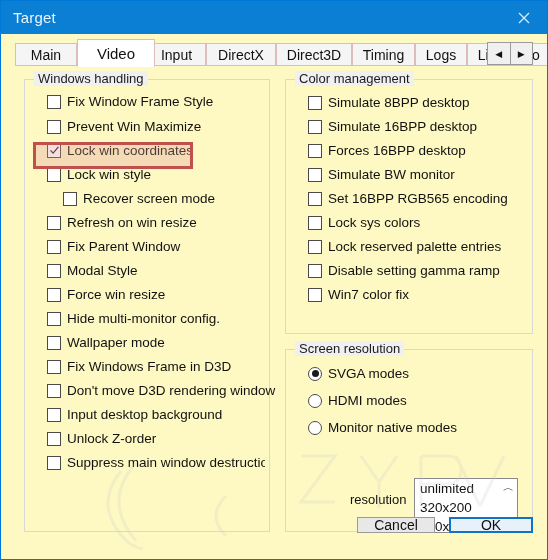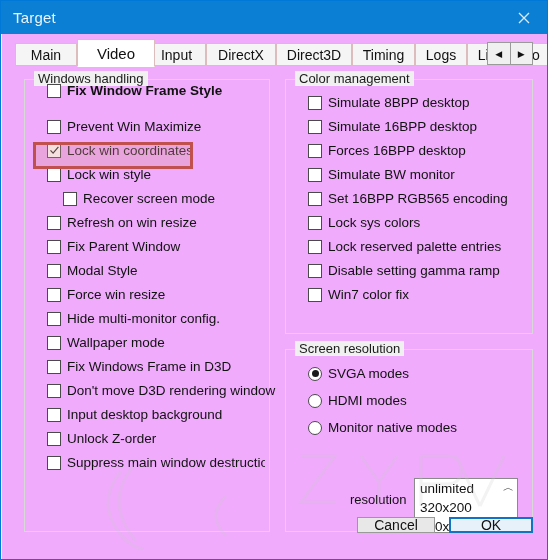--- a/index.html
+++ b/index.html
@@ -29,21 +29,21 @@
   .close-btn{
     position:absolute;right:0;top:0;width:46px;height:33px;
     display:flex;align-items:center;justify-content:center;
     cursor:default;
   }
   .close-btn svg{display:block;}
 
   
   .client{
     position:absolute;left:1px;top:33px;width:545px;height:525px;
-    background:#f0abfc;
+    background:#fef9c3;
   }
 
   
   .tabstrip{
     position:absolute;left:13px;top:5px;width:518px;height:28px;
   }
   .tabstrip .baseline{
     position:absolute;left:0;top:26px;width:518px;height:1px;
     background:#e3b9b9;
   }
@@ -220,21 +220,21 @@
 
       <div class="spin" style="left:472px;">
         <div>◀</div>
         <div>▶</div>
       </div>
     </div>
 
     <div class="group" style="left:22px;top:45px;width:246px;height:453px;">
       <div class="group-title">Windows handling</div>
 
-      <div class="chk" style="top:0;font-weight:bold;">
+      <div class="chk" style="top:11px;">
         <span class="box"></span>
         <span class="lbl">Fix Window Frame Style</span>
       </div>
       <div class="chk" style="top:36px;">
         <span class="box"></span>
         <span class="lbl">Prevent Win Maximize</span>
       </div>
       <div class="chk" style="top:60px;">
         <span class="box">
           <svg width="11" height="11" viewBox="0 0 11 11" aria-hidden="true">

